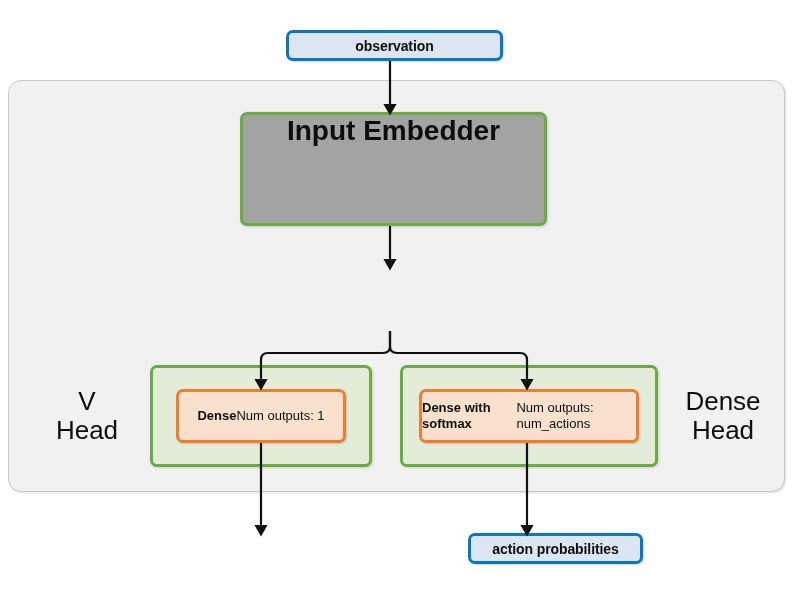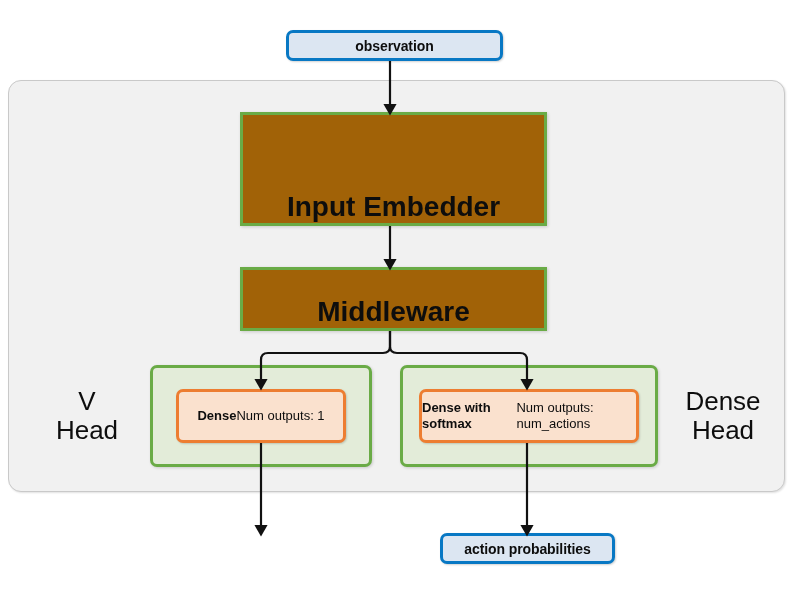--- a/index.html
+++ b/index.html
@@ -42,25 +42,25 @@
   }
   .io-box span {
     font-size: 14px;
     font-weight: bold;
     color: #0d0d0d;
     letter-spacing: -0.1px;
   }
 
   
   .mod-box {
-    background: #a16207;
+    background: #a3a3a3;
     border: 3px solid #6aab46;
-    border-radius: 0;
+    border-radius: 7px;
     display: flex;
-    align-items: flex-end;
+    align-items: flex-start;
     justify-content: center;
     box-shadow: 1px 1px 3px rgba(0,0,0,0.16);
   }
   .mod-box span {
     font-size: 28px;
     font-weight: bold;
     color: #0d0d0d;
   }
 
   
@@ -121,23 +121,20 @@
   <div class="abs panel"></div>
 
   <div class="abs io-box" style="left:286px; top:30px; width:217px; height:31px;">
     <span>observation</span>
   </div>
 
   <div class="abs mod-box" style="left:240px; top:112px; width:307px; height:114px;">
     <span>Input Embedder</span>
   </div>
 
-  <div class="abs mod-box" style="left:240px; top:267px; width:307px; height:64px;">
-    <span>Middleware</span>
-  </div>
 
   <div class="abs head-box" style="left:150px; top:365px; width:222px; height:102px;"></div>
 
   <div class="abs dense-box" style="left:176px; top:389px; width:170px; height:54px;">
     <div class="dense-title">Dense</div>
     <div class="dense-sub">Num outputs: 1</div>
   </div>
 
   <div class="abs head-caption" style="left:30px; top:380px; width:114px; height:72px;">
     <div>V</div>
@@ -150,21 +147,21 @@
     <div class="dense-title">Dense with softmax</div>
     <div class="dense-sub">Num outputs: num_actions</div>
   </div>
 
   <div class="abs head-caption" style="left:664px; top:380px; width:118px; height:72px;">
     <div>Dense</div>
     <div>Head</div>
   </div>
 
 
-  <div class="abs io-box" style="left:440px; top:533px; width:175px; height:31px;">
+  <div class="abs io-box" style="left:468px; top:533px; width:175px; height:31px;">
     <span>action probabilities</span>
   </div>
 
   <svg class="abs links" viewBox="0 0 800 600" xmlns="http://www.w3.org/2000/svg">
     <defs>
       <marker id="ah" markerWidth="9" markerHeight="9" refX="2.0" refY="3.1" orient="auto" markerUnits="strokeWidth">
         <path d="M0,0 L0,6.2 L5.4,3.1 z" fill="#111111"></path>
       </marker>
     </defs>
 

